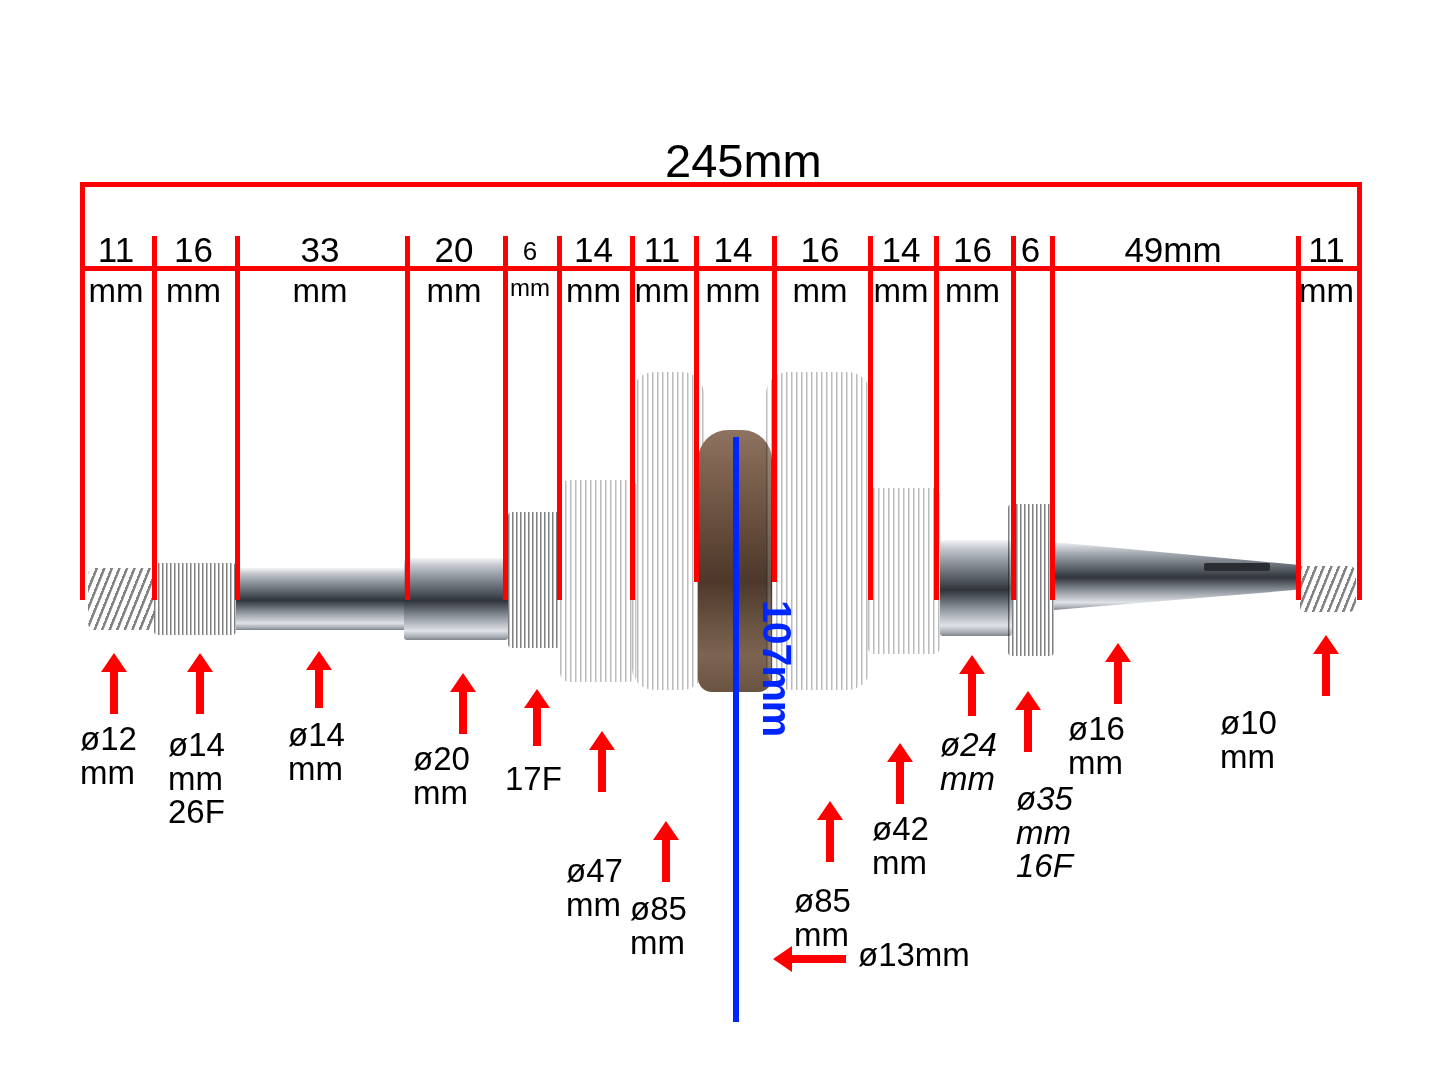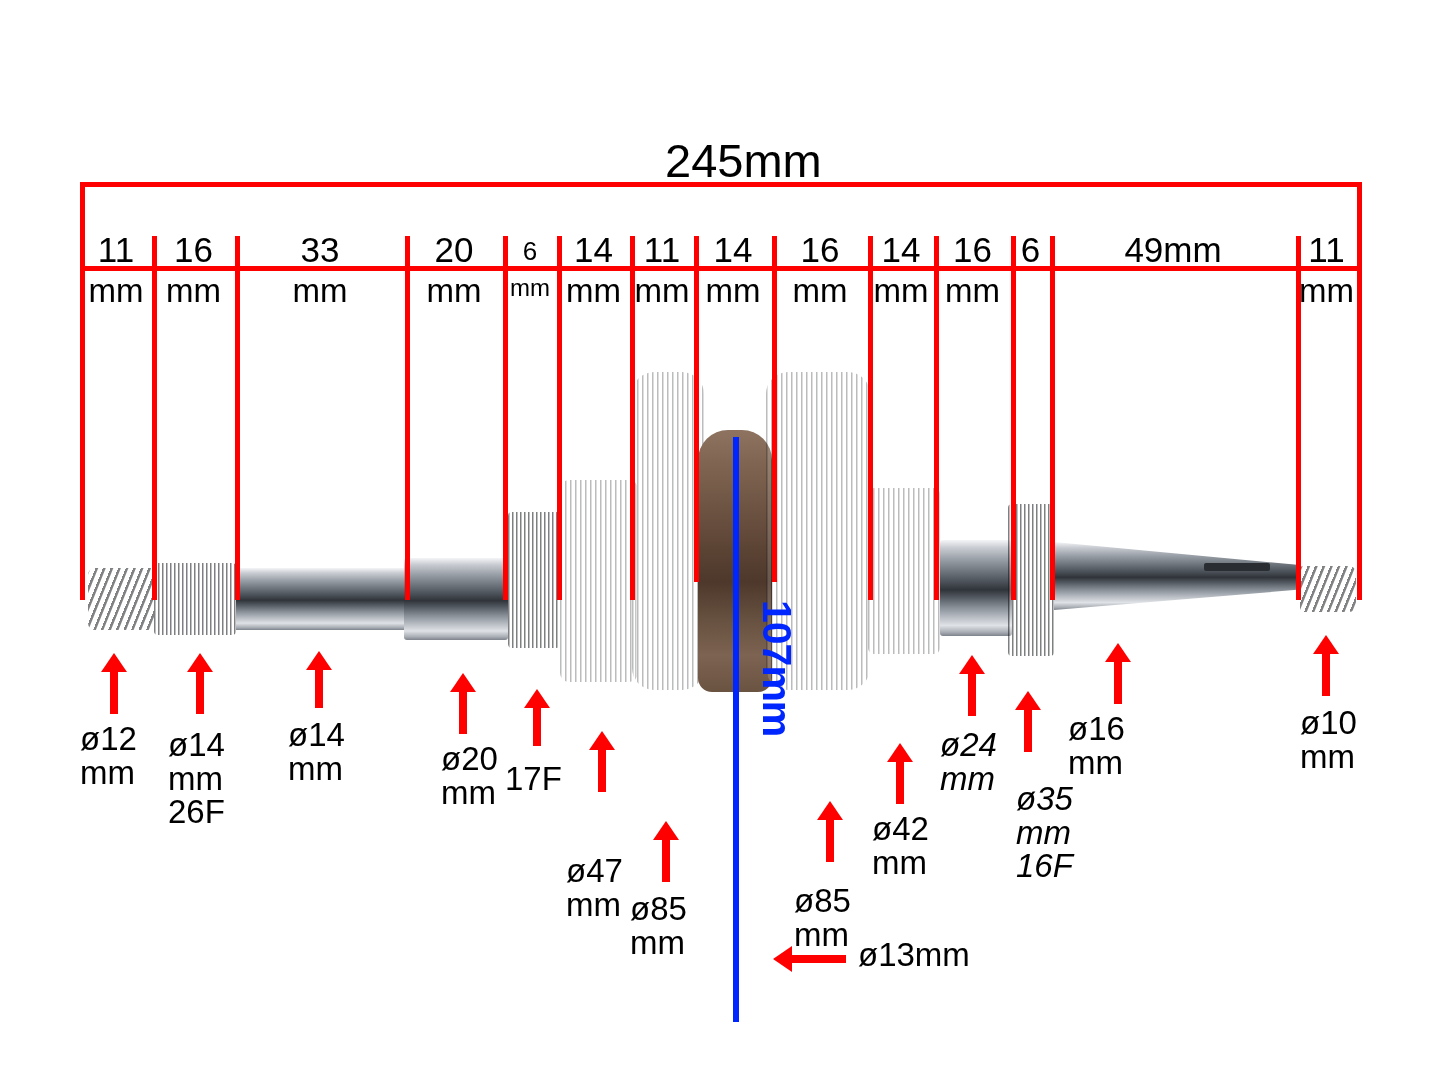--- a/index.html
+++ b/index.html
@@ -322,21 +322,21 @@
       <span class="ln">26F</span>
     </div>
 
     <div class="arrow-up" style="left:315px; top:668px; height:40px;"></div>
     <div class="dim-label" style="left:288px; top:718px;">
       <span class="ln">ø14</span>
       <span class="ln">mm</span>
     </div>
 
     <div class="arrow-up" style="left:459px; top:690px; height:44px;"></div>
-    <div class="dim-label" style="left:441px; top:742px;">
+    <div class="dim-label" style="left:413px; top:742px;">
       <span class="ln">ø20</span>
       <span class="ln">mm</span>
     </div>
 
     <div class="arrow-up" style="left:533px; top:706px; height:40px;"></div>
     <div class="dim-label" style="left:505px; top:762px;">
       <span class="ln">17F</span>
     </div>
 
     <div class="arrow-up" style="left:598px; top:748px; height:44px;"></div>
@@ -376,21 +376,21 @@
       <span class="ln">16F</span>
     </div>
 
     <div class="arrow-up" style="left:1114px; top:660px; height:44px;"></div>
     <div class="dim-label" style="left:1068px; top:712px;">
       <span class="ln">ø16</span>
       <span class="ln">mm</span>
     </div>
 
     <div class="arrow-up" style="left:1322px; top:652px; height:44px;"></div>
-    <div class="dim-label" style="left:1300px; top:706px;">
+    <div class="dim-label" style="left:1220px; top:706px;">
       <span class="ln">ø10</span>
       <span class="ln">mm</span>
     </div>
 
     <div class="arrow-left" style="left:790px; top:955px; width:56px;"></div>
     <div class="dim-label" style="left:858px; top:938px;">
       <span class="ln">ø13mm</span>
     </div>
   </div>
 

